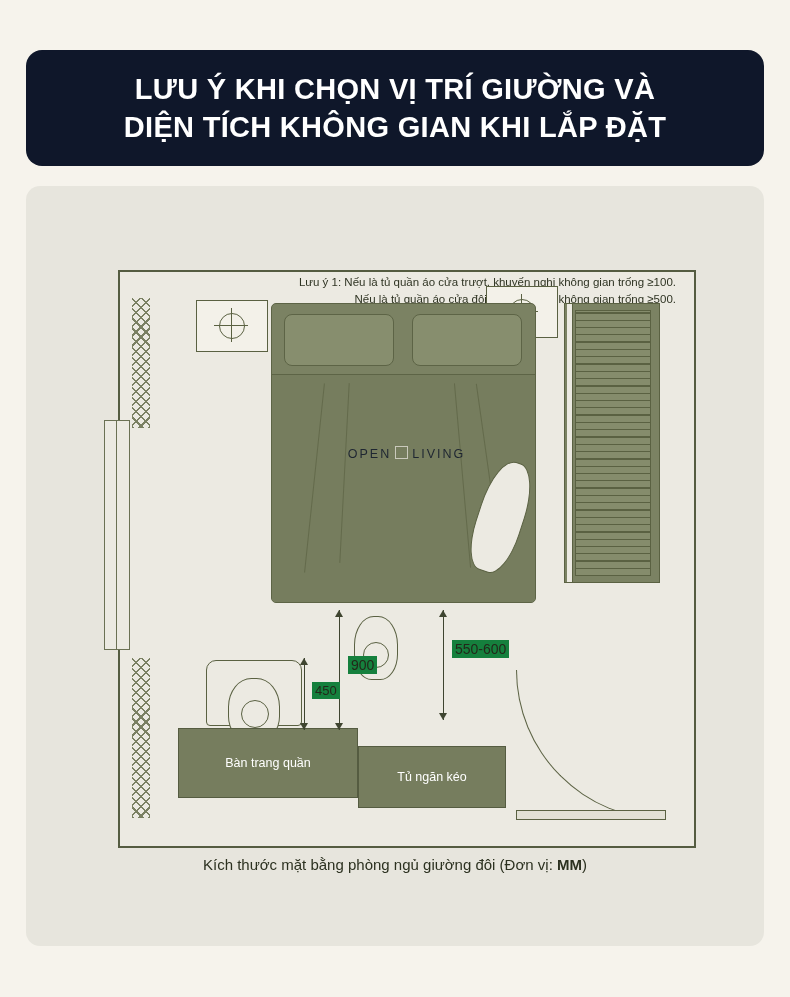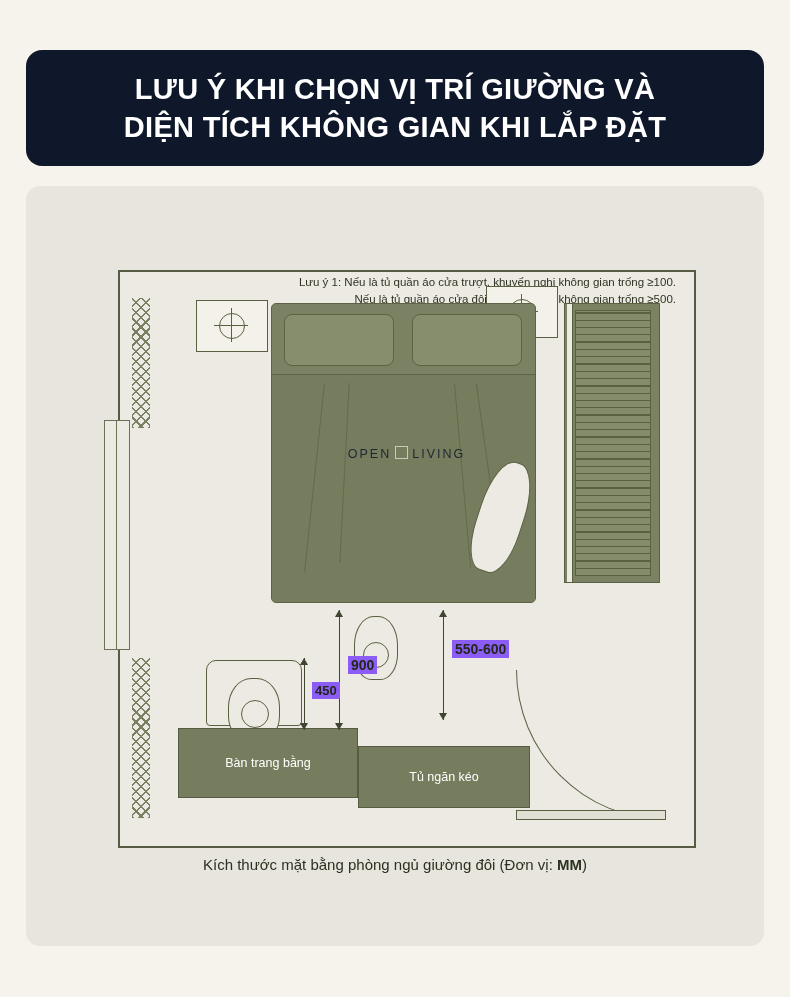--- a/index.html
+++ b/index.html
@@ -257,21 +257,21 @@
     border: 1.6px solid #555c41;
     box-sizing: border-box;
     display: flex;
     align-items: center;
     justify-content: center;
   }
   .drawer {
     position: absolute;
     left: 272px;
     top: 488px;
-    width: 172px;
+    width: 148px;
     height: 62px;
     background: #767d5e;
     border: 1.6px solid #555c41;
     box-sizing: border-box;
     display: flex;
     align-items: center;
     justify-content: center;
   }
   .furniture-label {
     color: #ffffff;
@@ -350,22 +350,22 @@
   }
   .arrow-down {
     border-left: 4px solid transparent;
     border-right: 4px solid transparent;
     border-top: 7px solid #3f4530;
   }
   .dim-text {
     position: absolute;
     font-size: 14px;
     color: #23281a;
-    font-weight: bold;
-    background: #8b5cf6;
+    font-weight: normal;
+    background: #15803d;
     padding: 1px 3px;
   }
   .dim-text.small { font-size: 13px; }
 
   
   .caption-main {
     position: absolute;
     left: 0;
     top: 670px;
     width: 738px;
@@ -447,21 +447,21 @@
         <div class="head" style="left:9px; top:26px; width:24px; height:24px;"></div>
       </div>
 
       <div class="chair"></div>
       <div class="person" style="left:142px; top:420px; width:52px; height:66px;">
         <div class="body" style="left:0px; top:0px; width:50px; height:62px;"></div>
         <div class="head" style="left:13px; top:22px; width:26px; height:26px;"></div>
       </div>
 
       <div class="vanity">
-        <span class="furniture-label">Bàn trang bằng</span>
+        <span class="furniture-label">Bàn trang quần</span>
       </div>
       <div class="drawer">
         <span class="furniture-label">Tủ ngăn kéo</span>
       </div>
 
       <div class="door-arc"></div>
       <div class="door-panel"></div>
 
       <div class="dim-line dim-v" style="left:253px; top:352px; height:120px;"></div>
       <div class="arrow arrow-up" style="left:249px; top:352px;"></div>

